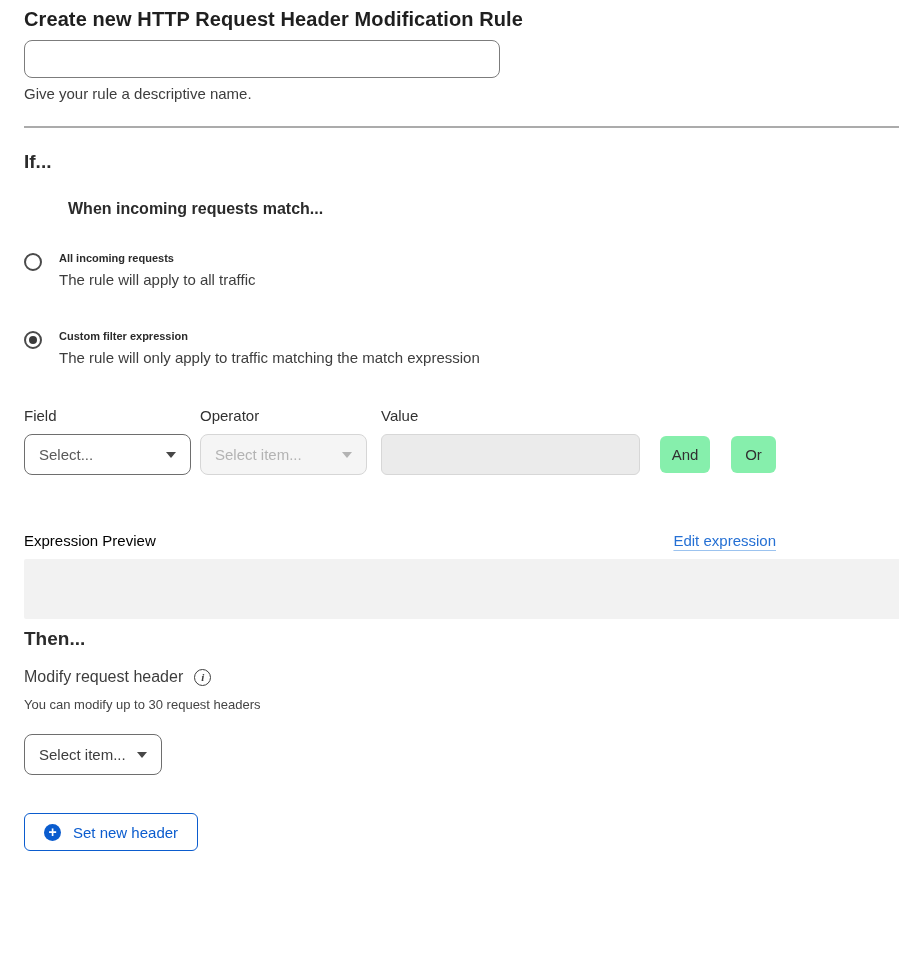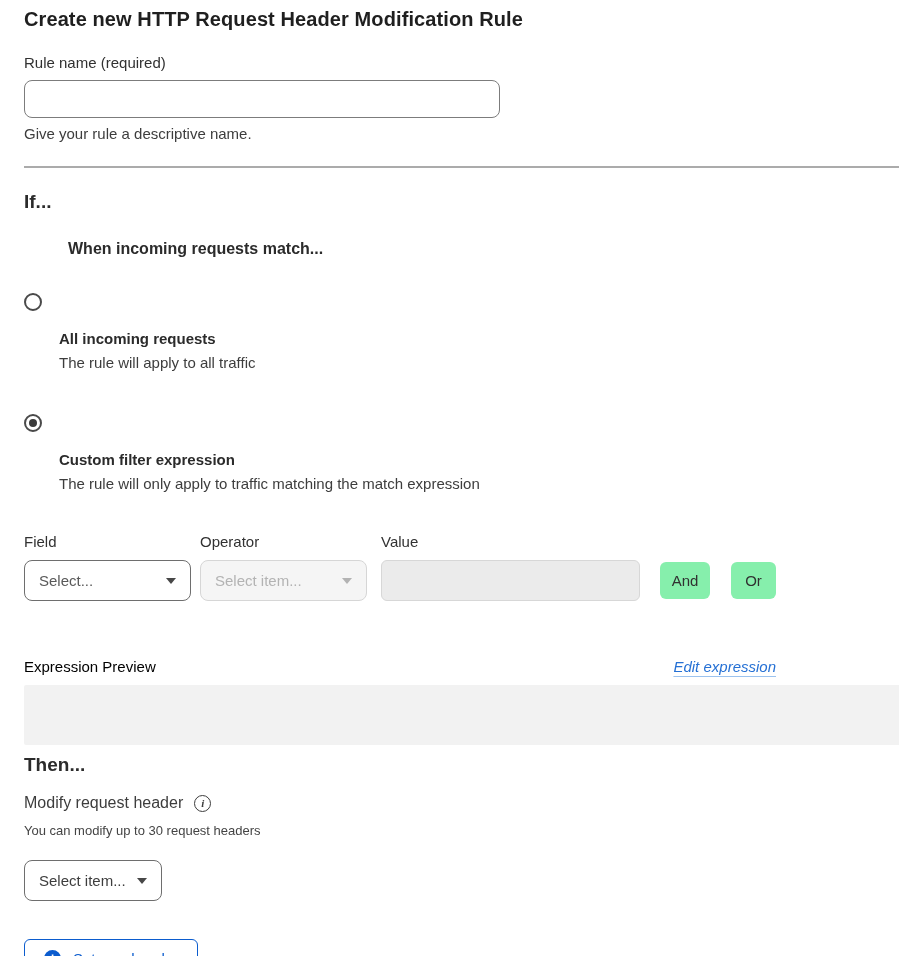--- a/index.html
+++ b/index.html
@@ -34,21 +34,21 @@
   .radio-option + .radio-option { margin-top: 42px; }
   .radio-circle {
     flex: 0 0 auto; width: 18px; height: 18px; border-radius: 50%;
     border: 2px solid #4a4a4a; background: #fff; margin-top: 1px;
     display: flex; align-items: center; justify-content: center;
   }
   .radio-circle.checked::after {
     content: ""; width: 8px; height: 8px; border-radius: 50%; background: #3a3a3a; display: block;
   }
   .radio-texts { margin-left: 17px; }
-  .radio-label { font-size: 15px; font-weight: 700; color: #2b2b2b; margin-top: 38px; }
+  .radio-label { font-size: 11px; font-weight: 700; color: #2b2b2b; }
   .radio-desc { margin-top: 7px; font-size: 15px; color: #3d3d3d; }
 
   .builder-row { display: flex; margin-top: 41px; align-items: flex-start; }
   .builder-col .col-label { font-size: 15px; color: #313131; margin-bottom: 10px; }
   .col-field { width: 167px; }
   .col-operator { width: 167px; margin-left: 9px; }
   .col-value { flex: 1 1 auto; margin-left: 14px; margin-right: 20px; }
 
   .select-box {
     height: 41px; border-radius: 8px; border: 1px solid #6e6e6e; background: #fff;
@@ -75,21 +75,21 @@
     height: 37px; border: none; border-radius: 6px; background: #86efac;
     color: #313131; font-size: 15px; font-family: inherit; cursor: pointer;
   }
   .and-btn { width: 50px; }
   .or-btn { width: 45px; margin-left: 21px; }
 
   .preview-header { display: flex; justify-content: space-between; align-items: baseline; margin-top: 57px; }
   .preview-label { font-size: 15px; color: #000000; }
   .edit-link {
     font-size: 15px; color: #2570d4; text-decoration: underline;
-    text-decoration-color: #9cc3ef; text-underline-offset: 4px; cursor: pointer; font-style: italic;
+    text-decoration-color: #9cc3ef; text-underline-offset: 4px; cursor: pointer;
   }
   .preview-box { margin-top: 10px; width: 883px; height: 60px; background: #f2f2f2; border-radius: 2px; }
 
   .then-heading { margin-top: 9px; }
   .modify-row { display: flex; align-items: center; margin-top: 18px; }
   .modify-label { font-size: 16px; color: #3d3d3d; }
   .info-icon {
     margin-left: 11px; width: 17px; height: 17px; border-radius: 50%;
     border: 1.5px solid #3d3d3d; color: #3d3d3d; font-size: 11px; font-weight: 700;
     display: inline-flex; align-items: center; justify-content: center; cursor: pointer;
@@ -111,21 +111,20 @@
     font-size: 14px; font-weight: 700; line-height: 1; margin-right: 12px;
   }
 </style>
 </head>
 <body>
 
 <div class="page">
 
   <h1 class="page-title">Create new HTTP Request Header Modification Rule</h1>
 
-  <div class="field-label rule-name-label">Rule name (required)</div>
   <input class="rule-name-input" type="text" value="" style="">
   <div class="help-text">Give your rule a descriptive name.</div>
 
   <hr class="divider">
 
   <h2 class="section-heading">If...</h2>
   <h3 class="sub-heading">When incoming requests match...</h3>
 
   <div class="radio-option">
     <span class="radio-circle"></span>

